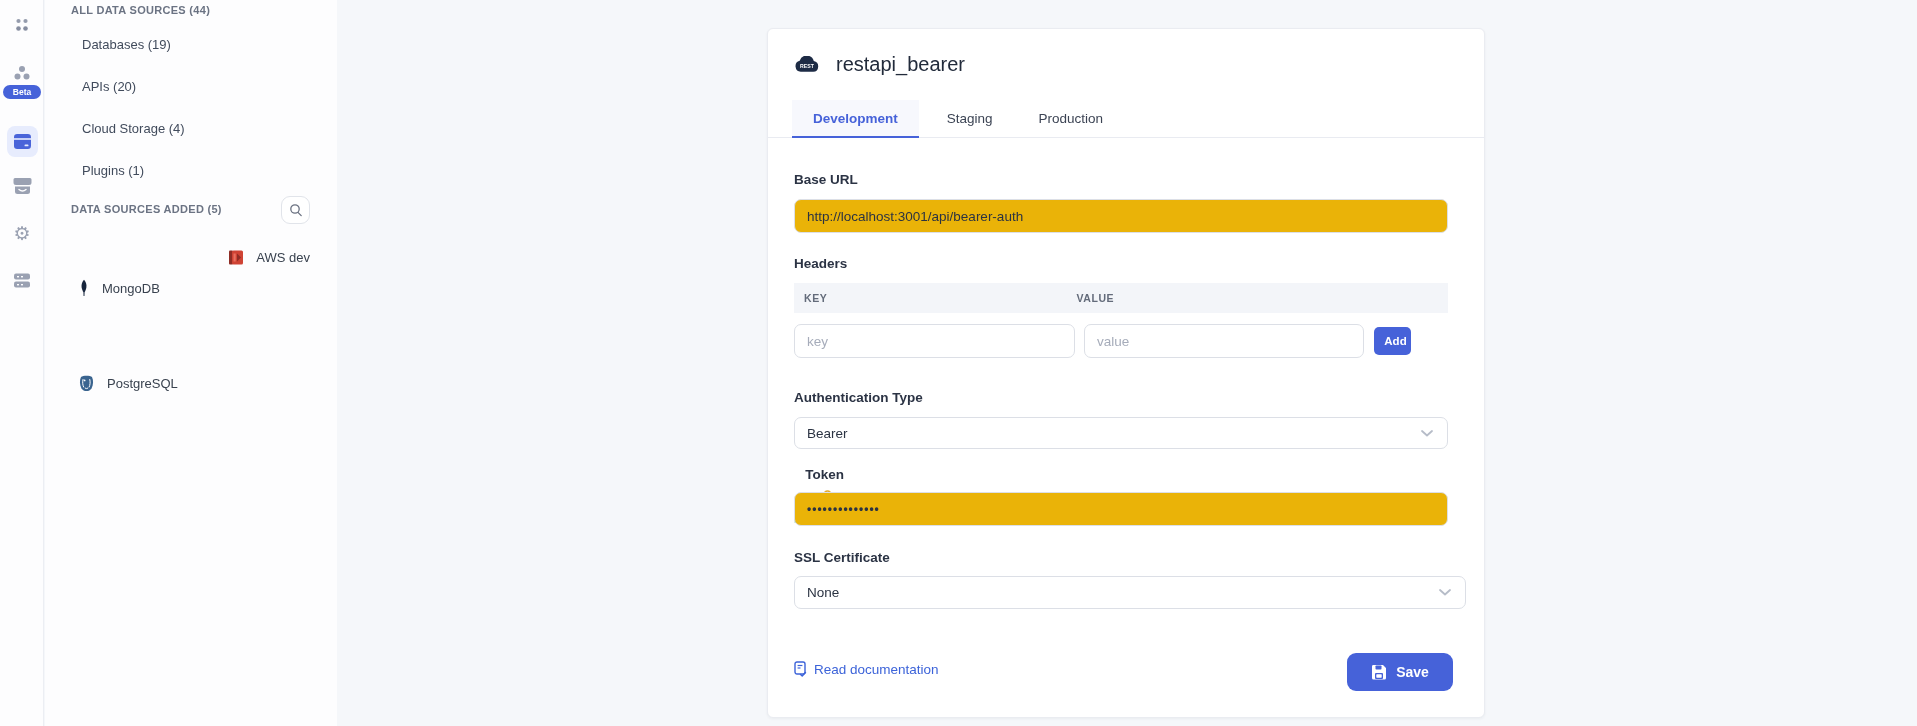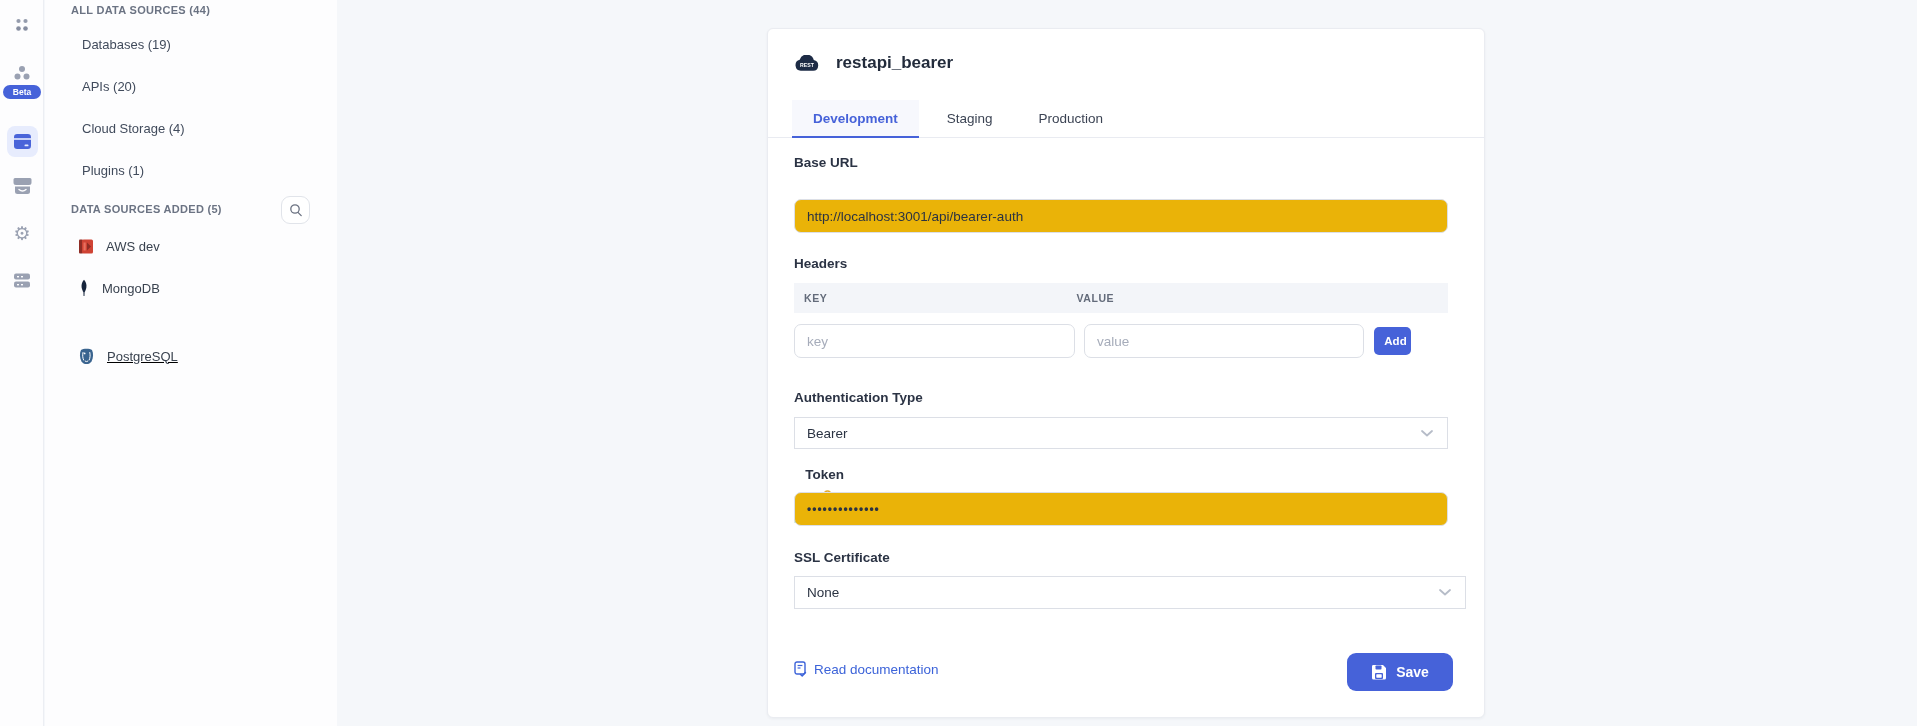--- a/index.html
+++ b/index.html
@@ -23,21 +23,21 @@
                 background:#fff; display:flex; align-items:center; justify-content:center; cursor:pointer; }
   .source-row { position:absolute; left:20px; width:245px; height:34px; border-radius:6px; display:flex; align-items:center;
                 padding-left:13px; gap:12px; cursor:pointer; }
   .source-row.selected { background:#edf1fe; }
   .source-label { font-size:13px; color:#39424f; }
 
   
   .card { position:absolute; left:767px; top:28px; width:718px; height:690px; background:#fff;
           border:1px solid #eaecf1; border-radius:6px; box-shadow:0 1px 3px rgba(20,30,60,.05); }
   .card-header { position:absolute; left:26px; top:24px; display:flex; align-items:center; gap:16px; }
-  .card-title { font-size:17px; font-weight:700; color:#222b3b;text-align:right; }
+  .card-title { font-size:20px; font-weight:400; color:#222b3b;text-align:right; }
 
   .tabs { position:absolute; left:0; top:71px; width:716px; height:38px; border-bottom:1px solid #e9ebf1; display:flex; padding-left:24px; }
   .tab { height:37px; display:flex; align-items:center; padding:0 21px; font-size:13.5px; color:#3c4454; cursor:pointer; position:relative; }
   .tab.active { background:#f7f8fd; color:#4662d9; font-weight:700; }
   .tab.active::after { content:""; position:absolute; left:0; right:0; bottom:-1px; height:2px; background:#4662d9; }
 
   .form { position:absolute; left:26px; top:109px; width:672px; }
   .f-label { font-size:13.5px; font-weight:600; color:#2b3344; }
   .abs { position:absolute; }
 
@@ -47,21 +47,21 @@
 
   .kv-strip { width:654px; height:30px; background:#f3f5f9; display:flex; align-items:center; }
   .kv-col { font-size:10.5px; font-weight:700; color:#636b7a; letter-spacing:.6px; }
 
   .kv-input { height:34px; border:1px solid #dcdfe6; border-radius:7px; padding:0 12px; font-size:13.5px; color:#2b3342;
               background:#fff; outline:none; font-family:"Liberation Sans",sans-serif; }
   .kv-input::placeholder { color:#a6acba; }
   .add-btn { width:37px; height:28px; background:#4662d9; color:#fff; border:none; border-radius:5px;
              font-size:11.5px; font-weight:600; cursor:pointer; font-family:"Liberation Sans",sans-serif; }
 
-  .select-box { height:32px; border:1px solid #dcdfe6; border-radius:0; background:#fff; display:flex;
+  .select-box { height:32px; border:1px solid #dcdfe6; border-radius:7px; background:#fff; display:flex;
                 align-items:center; justify-content:space-between; padding:0 14px 0 12px; cursor:pointer; }
   .select-value { font-size:13.5px; color:#2b3342; }
 
   .enc-row { display:flex; align-items:center; gap:8px;flex-direction:column; }
   .enc-text { font-size:12.5px; font-weight:700; color:#2aa14b; }
 
   .doc-link { position:absolute; left:26px; top:632px; display:flex; align-items:center; gap:7px;
               font-size:13.5px; color:#3c63d9; cursor:pointer; }
   .save-btn { position:absolute; left:579px; top:624px; width:106px; height:38px; background:#4662d9; border:none;
               border-radius:9px; color:#fff; font-size:14px; font-weight:700; display:flex; align-items:center;
@@ -135,40 +135,40 @@
 
   <div class="side-header" style="top:203px;">DATA SOURCES ADDED (5)</div>
 
   <div class="search-btn">
     <svg width="14" height="14" viewBox="0 0 14 14">
       <circle cx="6" cy="6" r="4.2" fill="none" stroke="#6a7180" stroke-width="1.3"></circle>
       <line x1="9.2" y1="9.6" x2="12.2" y2="12.6" stroke="#6a7180" stroke-width="1.3" stroke-linecap="round"></line>
     </svg>
   </div>
 
-  <div class="source-row" style="top:229px;">
+  <div class="source-row" style="top:240px;justify-content:flex-end;">
     <svg width="16" height="17" viewBox="0 0 16 17">
       <rect x="1" y="1.5" width="4" height="14" rx="1" fill="#8f2d25"></rect>
       <rect x="4" y="1.5" width="11" height="14" rx="1.5" fill="#cf4334"></rect>
       <path d="M9 4.5 l4 4 -4 4 z" fill="#8f2d25"></path>
       <rect x="5.5" y="4.5" width="2.2" height="8" fill="#e9705f"></rect>
     </svg>
     <span class="source-label">AWS dev</span>
   </div>
 
   <div class="source-row" style="top:271px;">
     <svg width="12" height="18" viewBox="0 0 12 18">
       <path d="M6 .8 C9 4.2 9.6 8.6 6 14.6 C2.4 8.6 3 4.2 6 .8 Z" fill="#16243c"></path>
       <rect x="5.5" y="13.5" width="1" height="3.4" rx="0.5" fill="#16243c"></rect>
     </svg>
     <span class="source-label">MongoDB</span>
   </div>
 
 
-  <div class="source-row" style="top:339px;text-decoration:underline;">
+  <div class="source-row" style="top:366px;">
     <svg width="17" height="17" viewBox="0 0 17 17">
       <path d="M3 2 C1.5 5 1.6 10 3.4 13.2 C4.6 15.2 6.4 16 8.5 16 C10.6 16 12.4 15.2 13.6 13.2 C15.4 10 15.5 5 14 2 C12 .4 5 .4 3 2 Z" fill="#3a648f"></path>
       <path d="M5 4.5 C4.4 7 4.6 9.8 5.6 12" stroke="#fff" stroke-width="1" fill="none" stroke-linecap="round"></path>
       <path d="M11.8 4.5 C12.4 7 12.2 9.8 11.2 12" stroke="#fff" stroke-width="1" fill="none" stroke-linecap="round"></path>
       <circle cx="6.6" cy="5.4" r="0.9" fill="#fff"></circle>
       <path d="M7.2 13.2 q1.3 1 2.6 0" stroke="#fff" stroke-width="1" fill="none" stroke-linecap="round"></path>
     </svg>
     <span class="source-label">PostgreSQL</span>
   </div>
 
@@ -185,21 +185,21 @@
   </div>
 
   <div class="tabs">
     <div class="tab active">Development</div>
     <div class="tab" style="margin-left:7px;">Staging</div>
     <div class="tab" style="margin-left:4px;">Production</div>
   </div>
 
   <div class="form">
 
-    <div class="f-label abs" style="top:17px;">Base URL</div>
+    <div class="f-label abs" style="top:34px;">Base URL</div>
     <input class="text-input abs" style="top: 61px;" type="text" value="http://localhost:3001/api/bearer-auth">
 
     <div class="f-label abs" style="top:118px;">Headers</div>
 
     <div class="kv-strip abs" style="top:145px;">
       <span class="kv-col" style="margin-left:10px;">KEY</span>
       <span class="kv-col" style="margin-left:249px;">VALUE</span>
     </div>
 
     <input class="kv-input abs" style="top: 186px; left: 0px; width: 281px;" type="text" placeholder="key">

